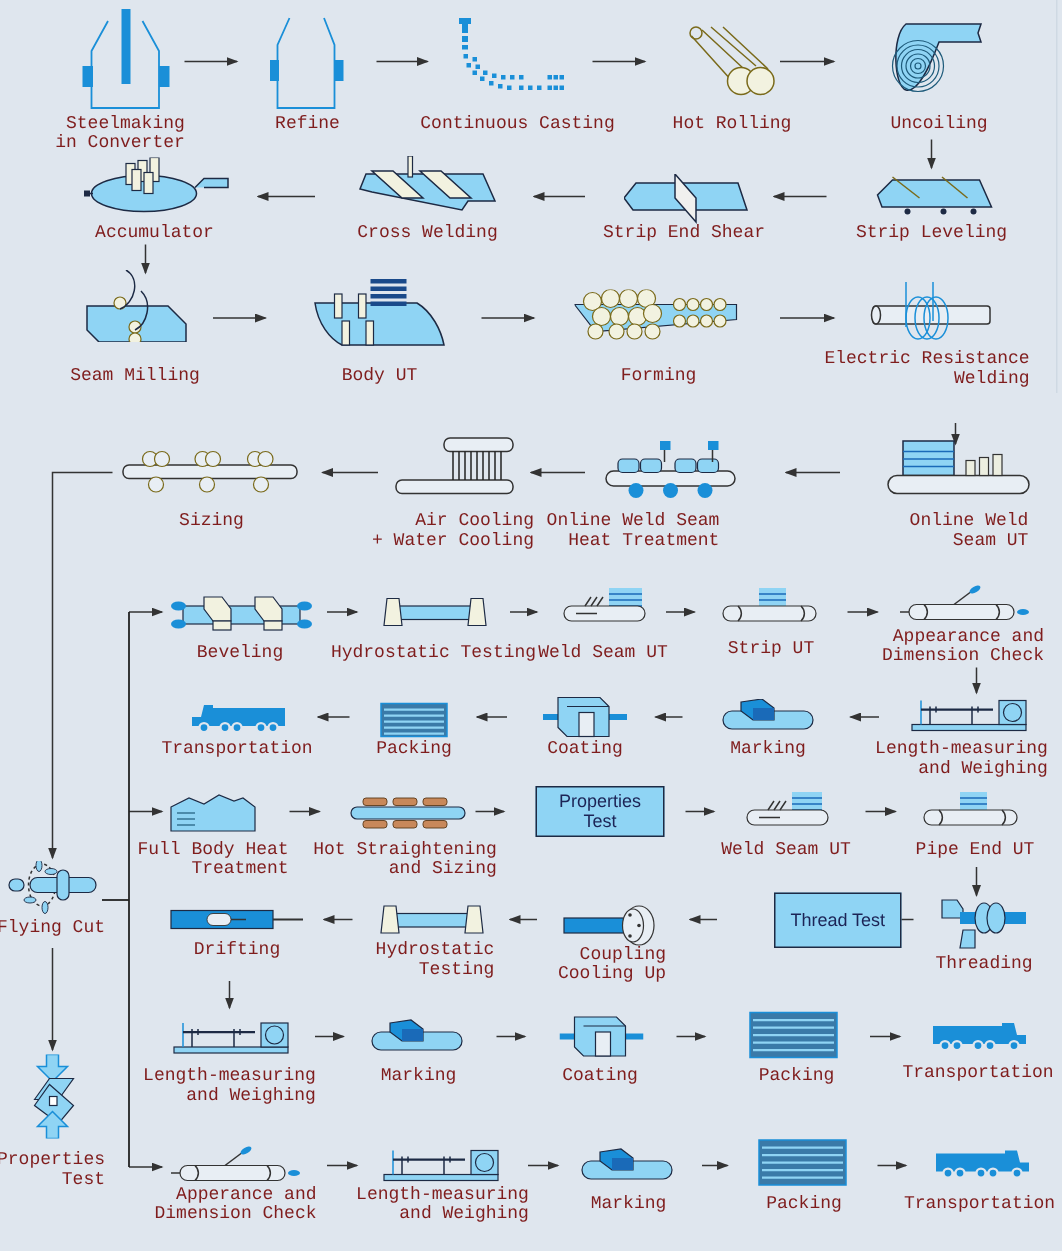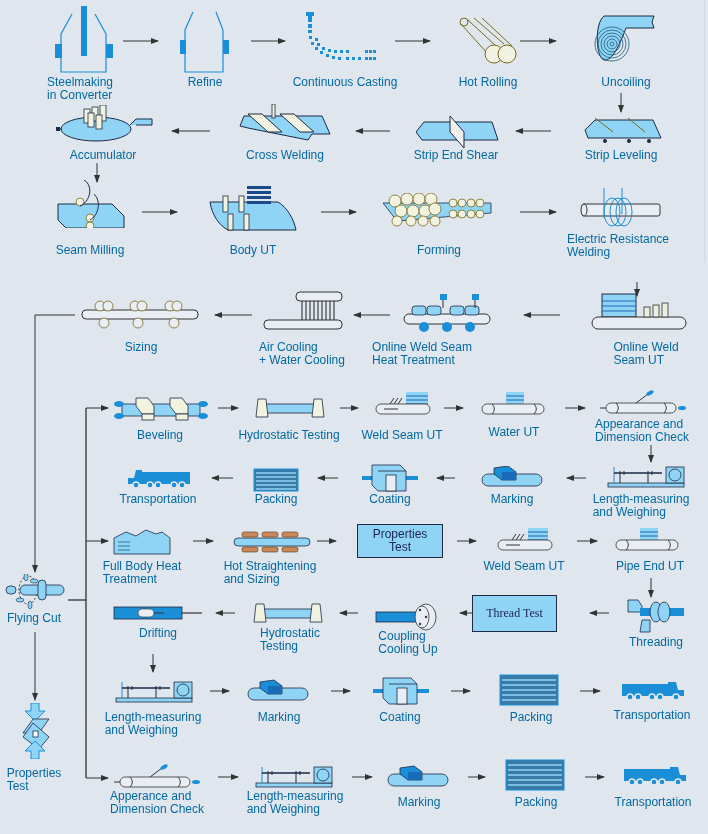--- a/index.html
+++ b/index.html
@@ -1,18 +1,18 @@
 <!DOCTYPE html>
 <html><head>
 <meta charset="utf-8">
 <style>
   html,body{margin:0;padding:0;}
   body{width:708px;height:834px;background:#dfe6ee;position:relative;overflow:hidden;
        font-family:"Liberation Sans","DejaVu Sans",sans-serif;}
-  .lbl{position:absolute;color:#0369a1;font-size:12px;line-height:13px;text-align:left;white-space:nowrap;transform:translateX(-50%);}
+  .lbl{position:absolute;color:#7f1d1d;font-size:12px;line-height:13px;text-align:right;white-space:nowrap;transform:translateX(-50%);font-family:Liberation Mono, monospace;}
   .icon{position:absolute;}
   .box{position:absolute;background:#8fd4f4;border:1.5px solid #1d2a44;color:#1c2456;font-size:12px;line-height:13px;
        display:flex;align-items:center;justify-content:center;text-align:center;}
   svg.wires{position:absolute;left:0;top:0;width:708px;height:834px;pointer-events:none;}
   .vline{position:absolute;left:704px;top:0;width:1px;height:262px;background:#cfd9e3;}
 </style>
 </head>
 <body>
 
 <div class="vline"></div>
@@ -565,21 +565,21 @@
       <circle cx="18" cy="17" r="3"></circle>
       <circle cx="32" cy="17" r="3"></circle>
       <circle cx="40" cy="17" r="3"></circle>
       <circle cx="56" cy="17" r="3"></circle>
     </g>
 </svg>
 
 <div class="box" style="left:357px;top:524px;width:84px;height:32px;">
   <span><span>Properties</span><br><span>Test</span></span>
 </div>
-<div class="box" style="left:472px;top:595px;width:83px;height:35px;font-family:Liberation Serif, serif;">
+<div class="box" style="left:516px;top:595px;width:83px;height:35px;">
   <span>Thread Test</span>
 </div>
 
 <div class="lbl" style="left:80px;top:76px"><span>Steelmaking</span><br><span>in Converter</span></div>
 <div class="lbl" style="left:205px;top:76px">Refine</div>
 <div class="lbl" style="left:345px;top:76px">Continuous Casting</div>
 <div class="lbl" style="left:488px;top:76px">Hot Rolling</div>
 <div class="lbl" style="left:626px;top:76px">Uncoiling</div>
 
 <div class="lbl" style="left:621px;top:149px">Strip Leveling</div>
@@ -595,21 +595,21 @@
 <div class="lbl" style="left:646px;top:341px"><span>Online Weld</span><br><span>Seam UT</span></div>
 <div class="lbl" style="left:422px;top:341px"><span>Online Weld Seam</span><br><span>Heat Treatment</span></div>
 <div class="lbl" style="left:302px;top:341px"><span>Air Cooling</span><br><span>+ Water Cooling</span></div>
 <div class="lbl" style="left:141px;top:341px">Sizing</div>
 <div class="lbl" style="left:34px;top:612px">Flying Cut</div>
 <div class="lbl" style="left:34px;top:767px"><span>Properties</span><br><span>Test</span></div>
 
 <div class="lbl" style="left:160px;top:429px">Beveling</div>
 <div class="lbl" style="left:289px;top:429px">Hydrostatic Testing</div>
 <div class="lbl" style="left:402px;top:429px">Weld Seam UT</div>
-<div class="lbl" style="left:514px;top:426px">Water UT</div>
+<div class="lbl" style="left:514px;top:426px">Strip UT</div>
 <div class="lbl" style="left:642px;top:418px"><span>Appearance and</span><br><span>Dimension Check</span></div>
 
 <div class="lbl" style="left:641px;top:493px"><span>Length-measuring</span><br><span>and Weighing</span></div>
 <div class="lbl" style="left:512px;top:493px">Marking</div>
 <div class="lbl" style="left:390px;top:493px">Coating</div>
 <div class="lbl" style="left:276px;top:493px">Packing</div>
 <div class="lbl" style="left:158px;top:493px">Transportation</div>
 
 <div class="lbl" style="left:142px;top:560px"><span>Full Body Heat</span><br><span>Treatment</span></div>
 <div class="lbl" style="left:270px;top:560px"><span>Hot Straightening</span><br><span>and Sizing</span></div>

